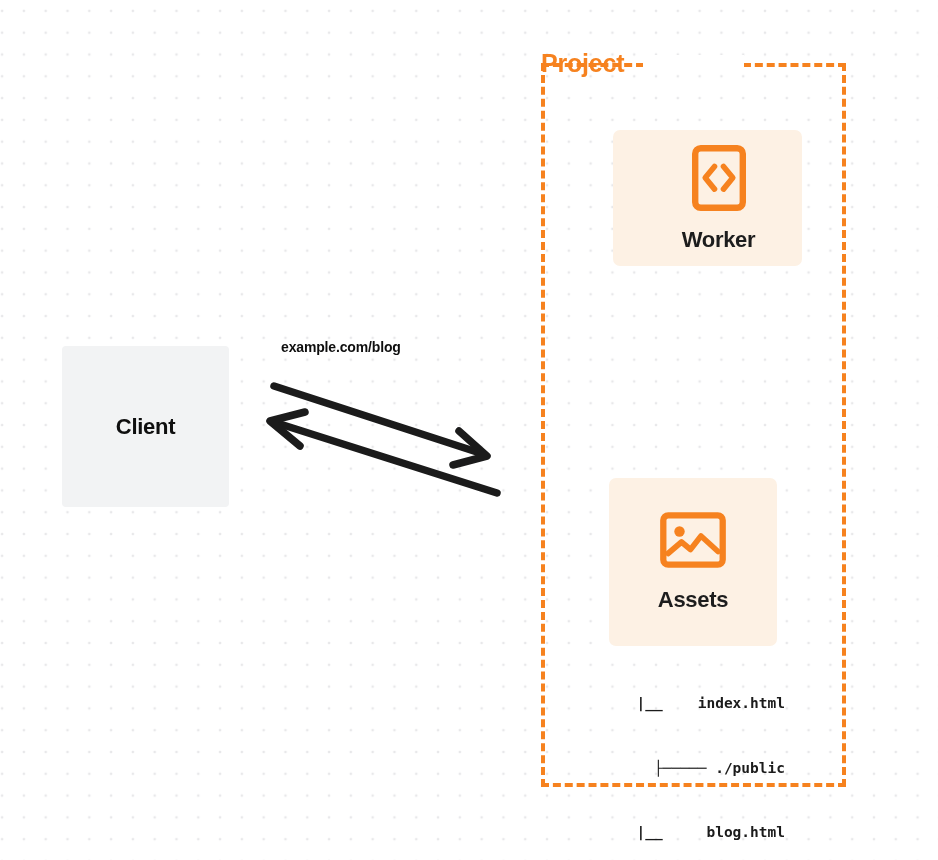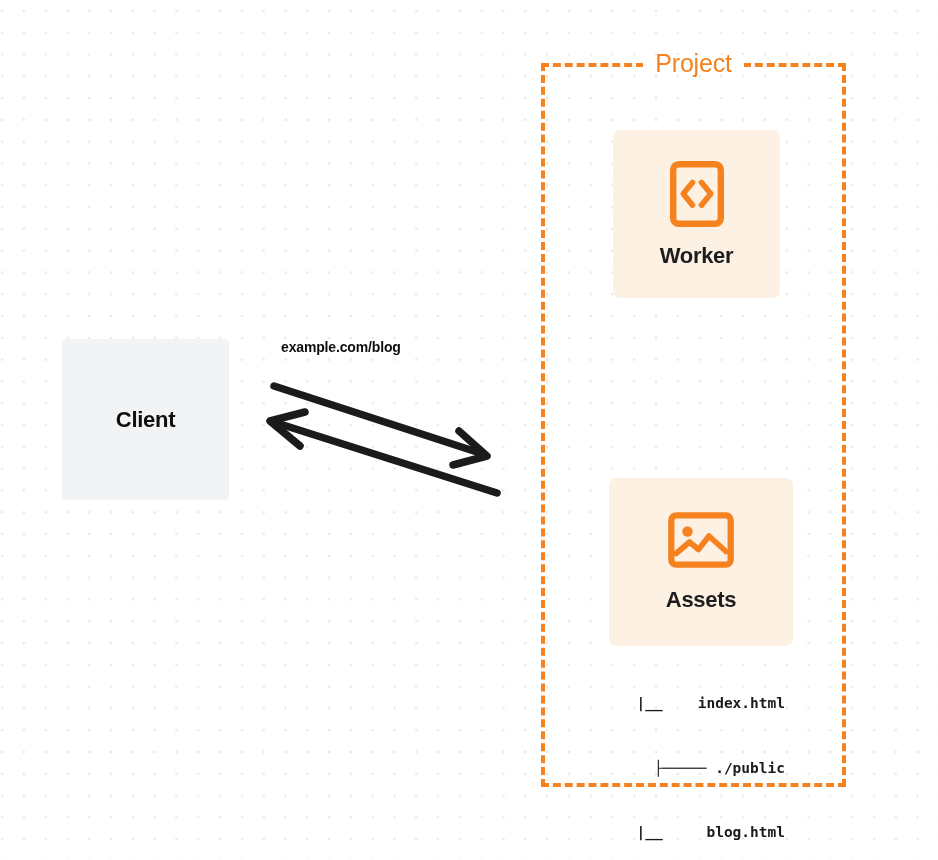--- a/index.html
+++ b/index.html
@@ -33,23 +33,23 @@
     height: 724px;
     box-sizing: border-box;
     border: 4px dashed #F6821F;
     background: transparent;
   }
   #project-title {
     position: absolute;
     left: 541px;
     top: 48px;
     width: 305px;
-    text-align: center;
+    text-align: left;
     font-size: 25px;
-    font-weight: 400;
+    font-weight: 700;
     letter-spacing: -0.2px;
     color: #F6821F;
     line-height: 30px;
   }
   #project-title-bg {
     position: absolute;
     left: 643px;
     top: 55px;
     width: 101px;
     height: 17px;
@@ -63,26 +63,27 @@
     border-radius: 7px;
     display: flex;
     flex-direction: column;
     align-items: center;
     justify-content: center;
   }
   #worker-card {
     left: 613px;
     top: 130px;
     width: 167px;
-    height: 168px;
+    height: 136px;
+    padding-left: 22px;
   }
   #assets-card {
     left: 609px;
     top: 478px;
-    width: 184px;
+    width: 168px;
     height: 168px;
   }
   .node-icon {
     display: block;
     margin-bottom: 13px;
   }
   #assets-card .node-icon {
     margin-bottom: 16px;
   }
   .node-label {
@@ -90,21 +91,21 @@
     font-weight: 700;
     color: #1d1d1d;
     letter-spacing: -0.3px;
     line-height: 24px;
   }
 
   
   #client-card {
     position: absolute;
     left: 62px;
-    top: 339px;
+    top: 346px;
     width: 167px;
     height: 161px;
     background: #F2F3F4;
     border-radius: 4px;
     display: flex;
     align-items: center;
     justify-content: center;
   }
   #client-label {
     font-size: 22px;

